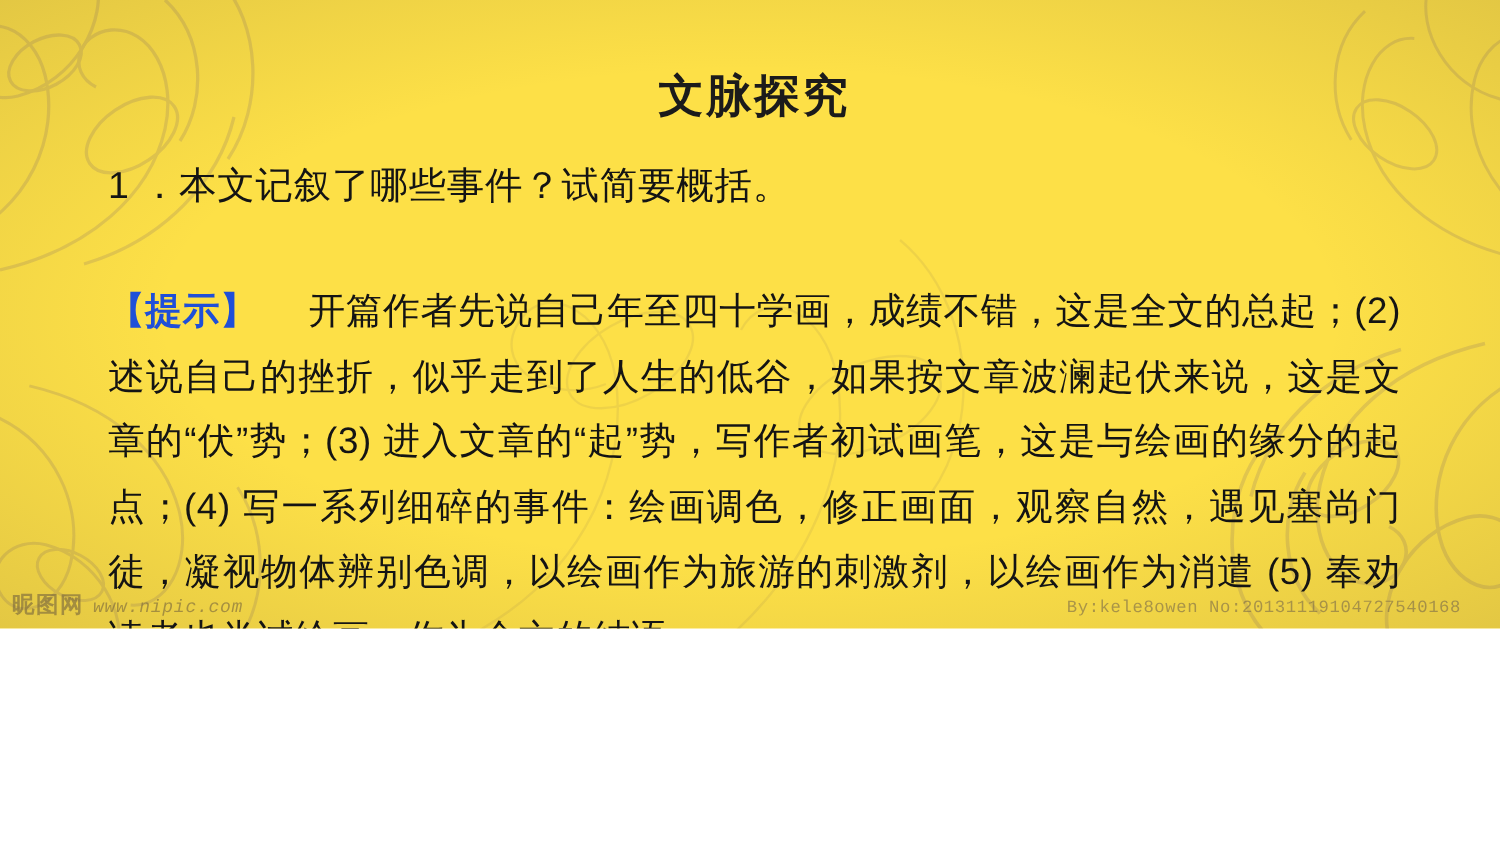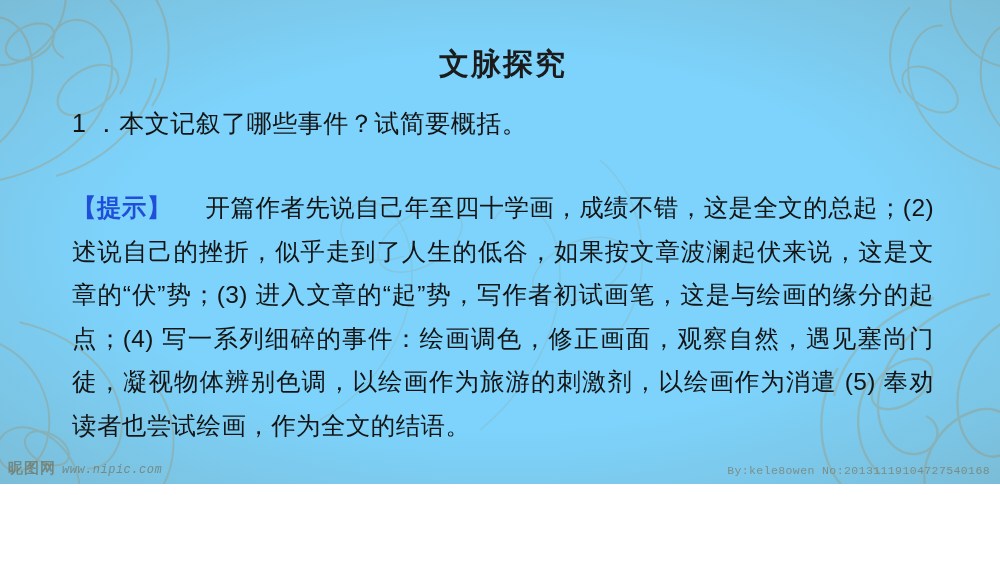--- a/index.html
+++ b/index.html
@@ -9,23 +9,23 @@
   body {
     width: 1000px;
     height: 563px;
     overflow: hidden;
     font-family: "Liberation Sans", sans-serif;
   }
 
   #slide {
     position: relative;
     width: 1000px;
-    height: 484px;
+    height: 419px;
     box-sizing: border-box;
-    background-color: #7dd3fc;
+    background-color: #fde047;
     background-image:
       radial-gradient(ellipse 420px 300px at 14% 22%, rgba(214,196,156,0.55), rgba(214,196,156,0) 70%),
       radial-gradient(ellipse 460px 320px at 86% 78%, rgba(206,186,142,0.50), rgba(206,186,142,0) 70%),
       radial-gradient(ellipse 300px 220px at 50% 50%, rgba(236,228,205,0.55), rgba(236,228,205,0) 72%),
       repeating-linear-gradient(115deg, rgba(178,156,112,0.10) 0px, rgba(178,156,112,0.10) 2px, rgba(178,156,112,0) 2px, rgba(178,156,112,0) 9px),
       repeating-linear-gradient(25deg, rgba(160,138,96,0.07) 0px, rgba(160,138,96,0.07) 3px, rgba(160,138,96,0) 3px, rgba(160,138,96,0) 14px),
       linear-gradient(160deg, #efe7d0 0%, #e3d6b6 38%, #d9ca a6 60%, #e6dcc0 100%);
     overflow: hidden;
   }
 
@@ -112,21 +112,21 @@
   .footer-left .url {
     font-family: "Liberation Mono", monospace;
     font-size: 12px;
     color: #6d5c3c;
     letter-spacing: 0.5px;
     font-style: italic;
   }
 
   .footer-right {
     position: absolute;
-    right: 10px;
+    right: 26px;
     bottom: 7px;
     z-index: 4;
     font-family: "Liberation Mono", monospace;
     font-size: 11.5px;
     color: #7a6territory;
     color: #7a6a49;
     opacity: 0.6;
     letter-spacing: 0.4px;
   }
 </style>

